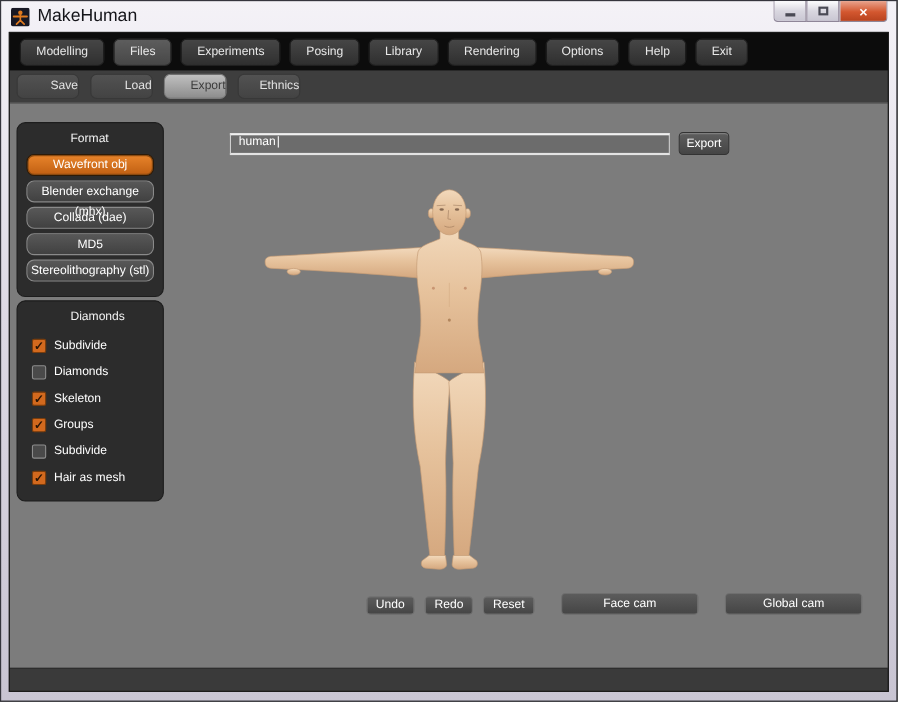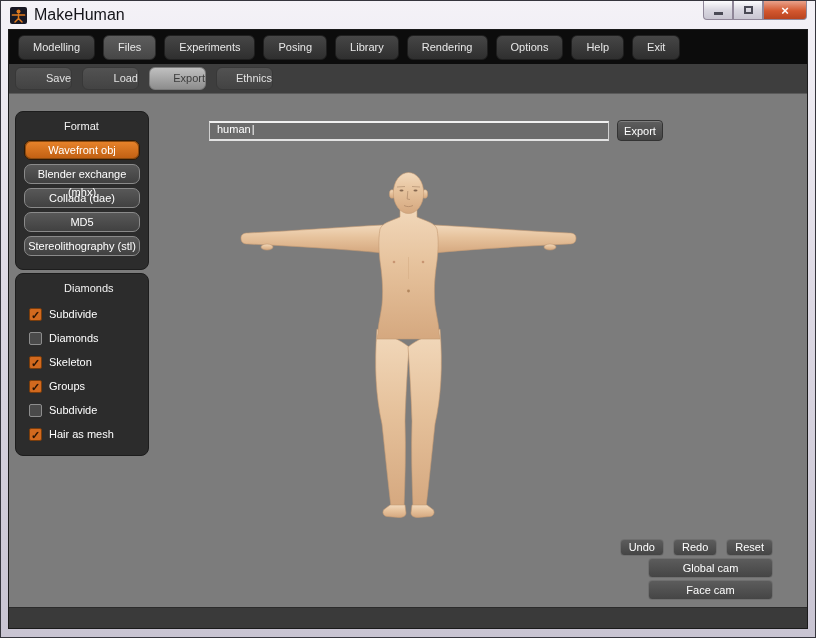--- a/index.html
+++ b/index.html
@@ -56,22 +56,22 @@
   
   .filename-input { position:absolute; left:200px; top:27px; width:400px; height:20px;
     background:#6c6c6c; border-top:2px solid #f0f0f0; border-bottom:2px solid #e3e3e3;
     border-left:1px solid #cfcfcf; border-right:1px solid #cfcfcf;
     color:#fff; font-size:11px; display:flex; align-items:flex-start; padding:0 7px; cursor:text; }
   .caret { margin-left:1px; }
   .export-btn { position:absolute; left:608px; top:26px; width:46px; height:21px; font-size:11px; color:#fff;
     background:linear-gradient(#5e5e5e,#454545); border:1px solid #333; border-radius:4px;
     box-shadow:inset 0 1px 0 #7e7e7e; cursor:pointer; font-family:"Liberation Sans",sans-serif; }
   
-  .view-controls { position:absolute; top:445px; right:34px; display:flex; flex-direction:column;
-    gap:2px; align-items:flex-end; }
+  .view-controls { position:absolute; top:445px; right:23px; display:flex; flex-direction:row;
+    gap:24px; align-items:flex-end; }
   .vc-row { display:flex; gap:9px; }
   .vc-btn { height:17px; line-height:15px; font-size:11px; color:#fff; padding:0 8px;
     background:linear-gradient(#5c5c5c,#454545); border:1px solid #6f6f6f; border-radius:4px;
     cursor:pointer; font-family:"Liberation Sans",sans-serif; }
   .vc-btn.small { min-width:37px; }
   .vc-btn.wide { width:125px; height:20px; line-height:18px; }
   .human-model { position:absolute; left:222px; top:67px; cursor:grab; }
 </style>
 </head>
 <body>
@@ -209,21 +209,21 @@
         <circle cx="177.5" cy="130" r="1.4" fill="#ad8158" opacity="0.9"></circle>
         <path d="M177.5,96 L177.5,118" stroke="#d6ae86" stroke-width="1" opacity="0.6"></path>
       </svg>
 
       <div class="view-controls">
         <div class="vc-row">
           <button class="vc-btn small">Undo</button>
           <button class="vc-btn small">Redo</button>
           <button class="vc-btn small">Reset</button>
         </div>
+        <button class="vc-btn wide">Face cam</button>
         <button class="vc-btn wide">Global cam</button>
-        <button class="vc-btn wide">Face cam</button>
       </div>
 
     </div>
 
     <div class="bottom-strip"></div>
   </div>
 </div>
 
 </body></html>

